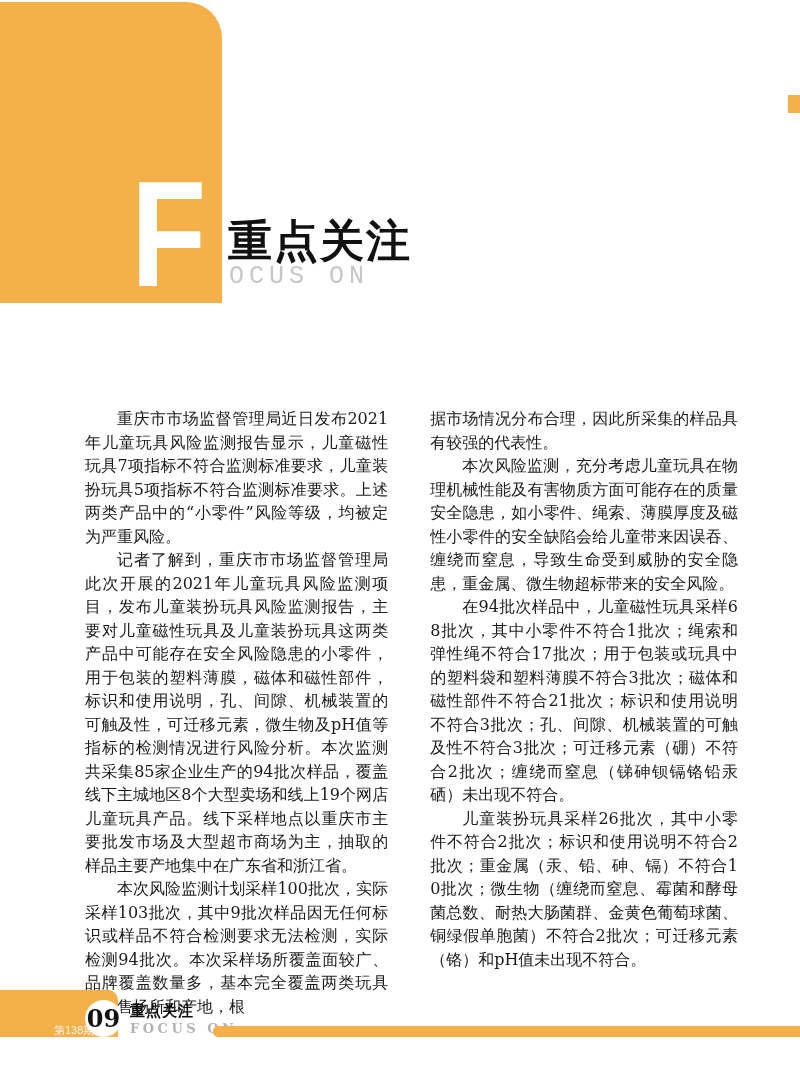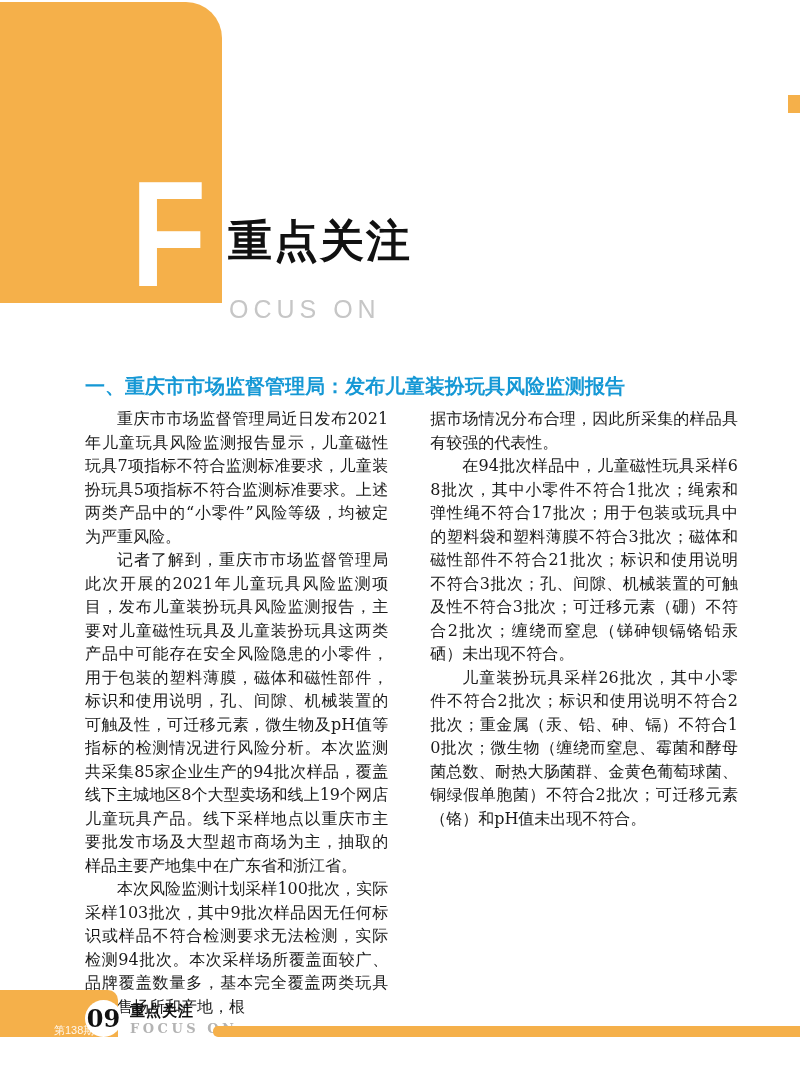--- a/index.html
+++ b/index.html
@@ -18,22 +18,22 @@
     font-size:150px;line-height:107px;color:#ffffff;
     transform:scaleX(0.82);transform-origin:left top;
   }
   .hero-title{
     position:absolute;left:228px;top:219px;
     font-size:44px;line-height:1;font-weight:bold;color:#111;
     letter-spacing:2px;
   }
   .hero-sub{
     position:absolute;left:229px;top:264px;
-    font-family:Liberation Sans, sans-serif;
-    font-size:25px;line-height:1;color:#c6c6c6;letter-spacing:5px;margin-top:33px;
+    font-family:Liberation Mono, monospace;
+    font-size:25px;line-height:1;color:#c6c6c6;letter-spacing:5px;
   }
   .corner-tab{
     position:absolute;right:0;top:95px;width:12px;height:18px;background:var(--orange);
   }
   
   .headline{
     position:absolute;left:85px;top:373px;width:660px;
     font-family:"Liberation Sans","DejaVu Sans",sans-serif;
     font-size:20px;line-height:26px;font-weight:bold;color:var(--blue);
   }
@@ -82,30 +82,30 @@
 <body>
 
 <div class="page">
 
   <div class="hero-block"></div>
   <div class="hero-f">F</div>
   <div class="hero-title">重点关注</div>
   <div class="hero-sub">OCUS ON</div>
   <div class="corner-tab"></div>
 
-  <div class="headline">一、重庆市市场监督管理局：发布儿童装扮玩具风险监测报告</div>
 
   <div class="columns">
     <div class="col left">
       <p>重庆市市场监督管理局近日发布2021年儿童玩具风险监测报告显示，儿童磁性玩具7项指标不符合监测标准要求，儿童装扮玩具5项指标不符合监测标准要求。上述两类产品中的“小零件”风险等级，均被定为严重风险。</p>
       <p>记者了解到，重庆市市场监督管理局此次开展的2021年儿童玩具风险监测项目，发布儿童装扮玩具风险监测报告，主要对儿童磁性玩具及儿童装扮玩具这两类产品中可能存在安全风险隐患的小零件，用于包装的塑料薄膜，磁体和磁性部件，标识和使用说明，孔、间隙、机械装置的可触及性，可迁移元素，微生物及pH值等指标的检测情况进行风险分析。本次监测共采集85家企业生产的94批次样品，覆盖线下主城地区8个大型卖场和线上19个网店儿童玩具产品。线下采样地点以重庆市主要批发市场及大型超市商场为主，抽取的样品主要产地集中在广东省和浙江省。</p>
       <p>本次风险监测计划采样100批次，实际采样103批次，其中9批次样品因无任何标识或样品不符合检测要求无法检测，实际检测94批次。本次采样场所覆盖面较广、品牌覆盖数量多，基本完全覆盖两类玩具的销售场所和产地，根</p>
     </div>
     <div class="col right">
       <p class="no-indent">据市场情况分布合理，因此所采集的样品具有较强的代表性。</p>
+      <p>本次风险监测，充分考虑儿童玩具在物理机械性能及有害物质方面可能存在的质量安全隐患，如小零件、绳索、薄膜厚度及磁性小零件的安全缺陷会给儿童带来因误吞、缠绕而窒息，导致生命受到威胁的安全隐患，重金属、微生物超标带来的安全风险。</p>
       <p>在94批次样品中，儿童磁性玩具采样68批次，其中小零件不符合1批次；绳索和弹性绳不符合17批次；用于包装或玩具中的塑料袋和塑料薄膜不符合3批次；磁体和磁性部件不符合21批次；标识和使用说明不符合3批次；孔、间隙、机械装置的可触及性不符合3批次；可迁移元素（硼）不符合2批次；缠绕而窒息（锑砷钡镉铬铅汞硒）未出现不符合。</p>
       <p>儿童装扮玩具采样26批次，其中小零件不符合2批次；标识和使用说明不符合2批次；重金属（汞、铅、砷、镉）不符合10批次；微生物（缠绕而窒息、霉菌和酵母菌总数、耐热大肠菌群、金黄色葡萄球菌、铜绿假单胞菌）不符合2批次；可迁移元素（铬）和pH值未出现不符合。</p>
     </div>
   </div>
 
   <div class="footer-block"></div>
   <div class="footer-issue">第138期</div>
   <div class="page-circle">09</div>
   <div class="footer-title">重点关注</div>
   <div class="footer-sub">FOCUS ON</div>

